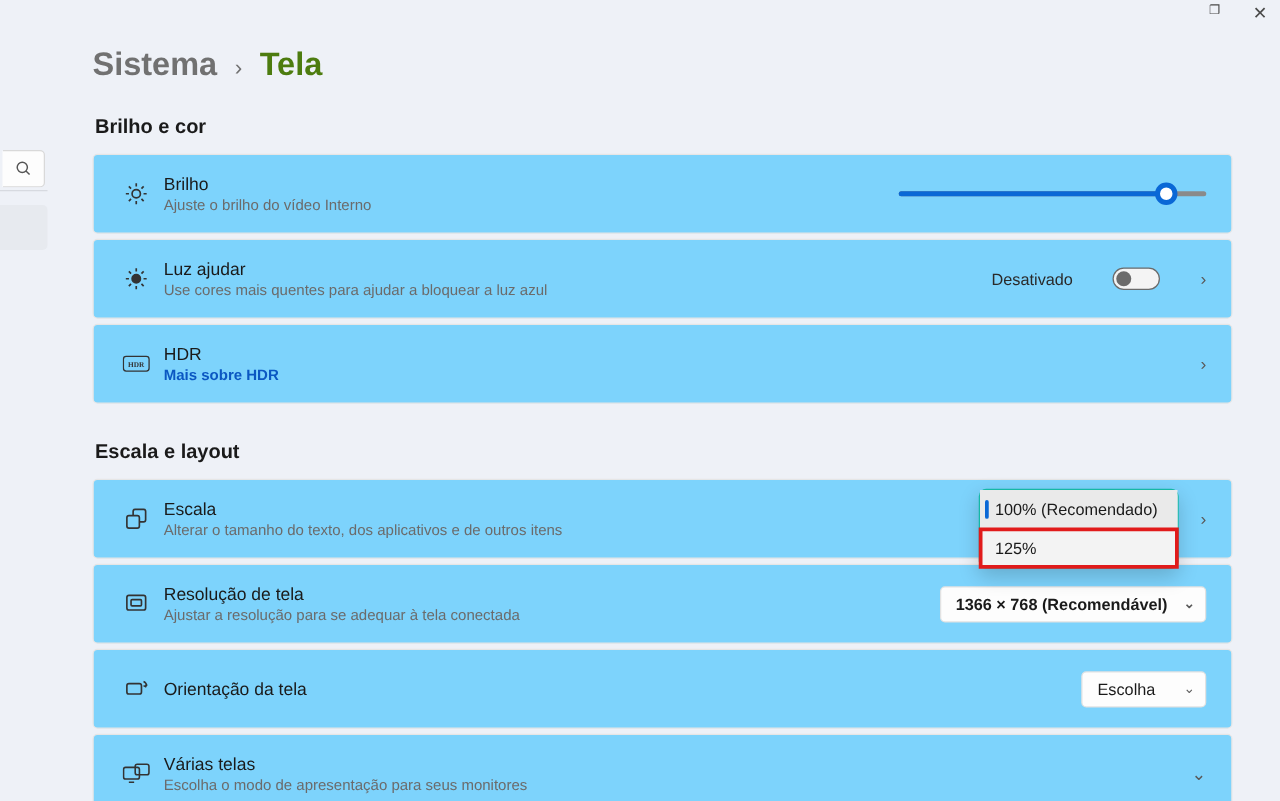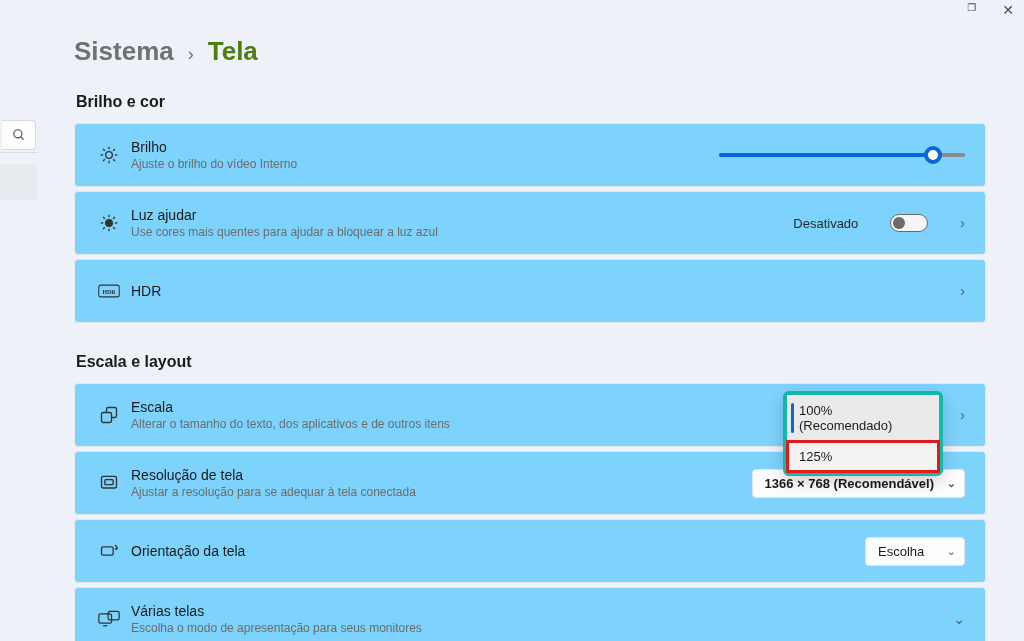--- a/index.html
+++ b/index.html
@@ -157,21 +157,21 @@
     color: #5a5a5a;
   }
 
   
   .dropdown {
     position: absolute;
     top: 7px;
     right: 42px;
     width: 160px;
     background: #f3f3f3;
-    border: 4px solid #14b8a6;
+    border: 1px solid #14b8a6;
     border-radius: 6px;
     box-shadow: 0 6px 16px rgba(0,0,0,0.18);
     overflow: visible;
     z-index: 10;
   }
   .dd-item {
     padding: 8px 12px;
     font-size: 13px;
     position: relative;
   }
@@ -282,20 +282,21 @@
   <div class="card">
     <div class="card-inner">
       <div class="icon-slot">
         <svg width="22" height="14" viewBox="0 0 30 18">
           <rect x="1" y="1" width="28" height="16" rx="3" fill="none" stroke="#333" stroke-width="1.4"></rect>
           <text x="15" y="12.5" font-size="8" text-anchor="middle" fill="#333" font-family="Segoe UI" font-weight="600">HDR</text>
         </svg>
       </div>
       <div class="labels">
         <div class="ttl">HDR</div>
+        <div class="link">Mais sobre HDR</div>
       </div>
       <div class="right-ctrl">
         <span class="chev">›</span>
       </div>
     </div>
   </div>
 
   <div class="sect-gap"></div>
 
   <div class="section-head">Escala e layout</div>

